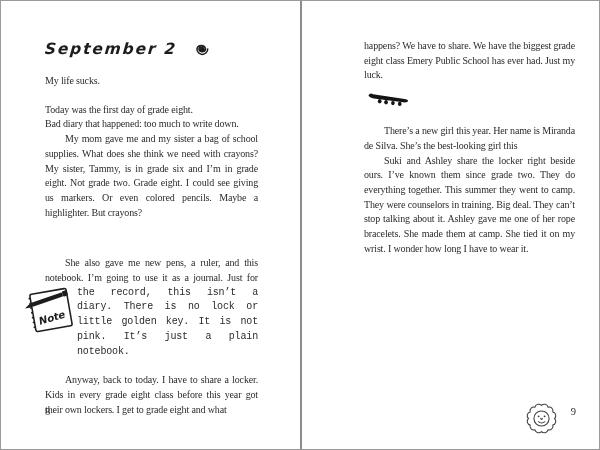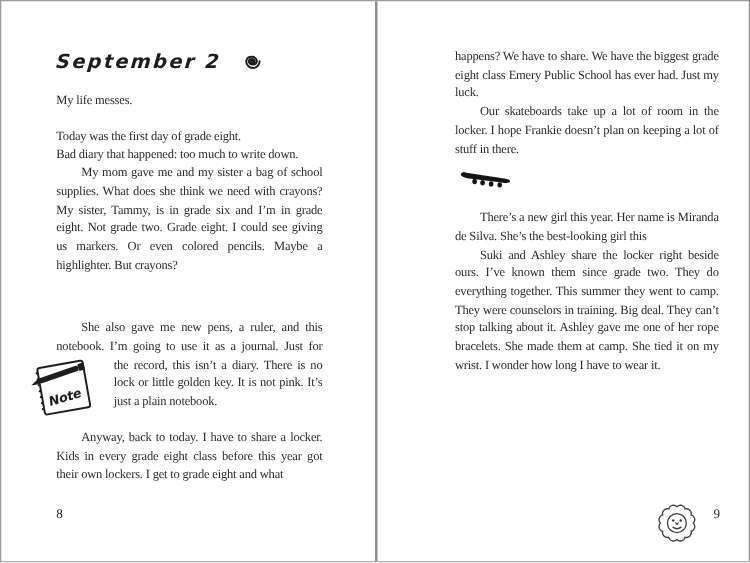--- a/index.html
+++ b/index.html
@@ -23,21 +23,21 @@
   .spiral-icon{flex:0 0 auto;}
 
   .intro{margin:0 0 14px 0;}
   .summary{margin:0 0 0 0;}
   .summary .line{margin:0;}
   .para{margin:0;text-align:justify;text-indent:20px;}
   .para.no-indent{text-indent:0;}
   .para.gap-above{margin-top:14px;}
 
   .seg-a{text-align:justify;text-align-last:justify;text-indent:20px;margin-top:36px;}
-  .seg-b{text-align:justify;margin-left:46px;}
+  .seg-b{text-align:justify;margin-left:32px;font-family:Liberation Mono, monospace;}
 
   .notebook-doodle{position:absolute;left:18px;top:280px;}
   .divider{margin:8px 0 17px 2px;height:16px;}
   .pagenum{position:absolute;bottom:31px;font-size:10.5px;letter-spacing:0;}
   .pagenum-left{left:44px;}
   .pagenum-right{right:43px;}
   .face-doodle{position:absolute;right:60px;bottom:16px;}
 </style>
 </head>
 <body>
@@ -46,21 +46,21 @@
 
   <div class="page page-left">
 
     <div class="chapter-header">
       <span class="chapter-title">September 2</span>
       <svg class="spiral-icon" width="18" height="18" viewBox="0 0 22 22">
         <path d="M18 11 A6.5 6.5 0 0 1 4.8 11 A5.4 5.4 0 0 1 15.4 11 A4.2 4.2 0 0 1 7.2 11 A3.1 3.1 0 0 1 13.2 11 A2 2 0 0 1 9.3 11 A1.05 1.05 0 0 1 11.4 11" fill="none" stroke="#1d1d1d" stroke-width="1.8" stroke-linecap="round"></path>
       </svg>
     </div>
 
-    <p class="intro">My life messes.</p>
+    <p class="intro">My life sucks.</p>
 
     <div class="summary">
       <div class="line">Today was the first day of grade eight.</div>
       <div class="line">Bad diary that happened: too much to write down.</div>
     </div>
 
     <p class="para">My mom gave me and my sister a bag of school supplies. What does she think we need with crayons? My sister, Tammy, is in grade six and I’m in grade eight. Not grade two. Grade eight. I could see giving us markers. Or even colored pencils. Maybe a highlighter. But crayons?</p>
 
     <div class="para-with-doodle">
       <div class="seg-a">She also gave me new pens, a ruler, and this notebook. I’m going to use it as a journal. Just for</div>
@@ -91,21 +91,20 @@
     </svg>
 
     <div class="pagenum pagenum-left">8</div>
   </div>
 
   <div class="spine"></div>
 
   <div class="page page-right">
 
     <p class="para no-indent">happens? We have to share. We have the biggest grade eight class Emery Public School has ever had. Just my luck.</p>
-    <p class="para">Our skateboards take up a lot of room in the locker. I hope Frankie doesn’t plan on keeping a lot of stuff in there.</p>
 
     <div class="divider">
       <svg width="45" height="16" viewBox="0 0 46 16">
         <path d="M2.5 4.5 Q4 1.2 7.2 3.1 L39.5 8.1 Q44.5 9.2 42.5 10.9 Q40 12 36 11 L8 7.5 Q3.5 6.8 2.5 4.5 Z" fill="#141414"></path>
         <ellipse cx="14" cy="10.3" rx="1.9" ry="2.2" fill="#141414"></ellipse>
         <ellipse cx="20.5" cy="11.3" rx="1.9" ry="2.2" fill="#141414"></ellipse>
         <ellipse cx="27.5" cy="12.2" rx="1.9" ry="2.2" fill="#141414"></ellipse>
         <ellipse cx="34.5" cy="13" rx="1.9" ry="2.2" fill="#141414"></ellipse>
       </svg>
     </div>

